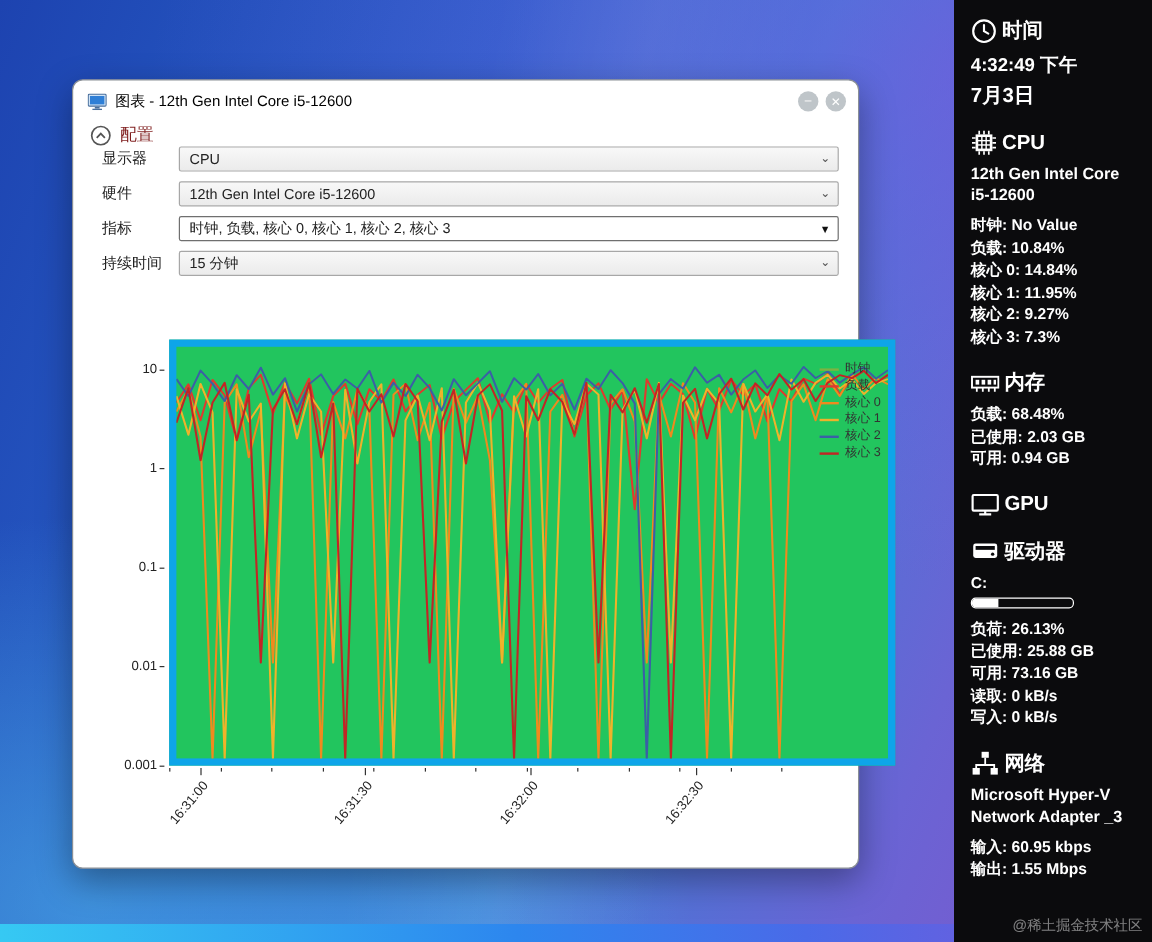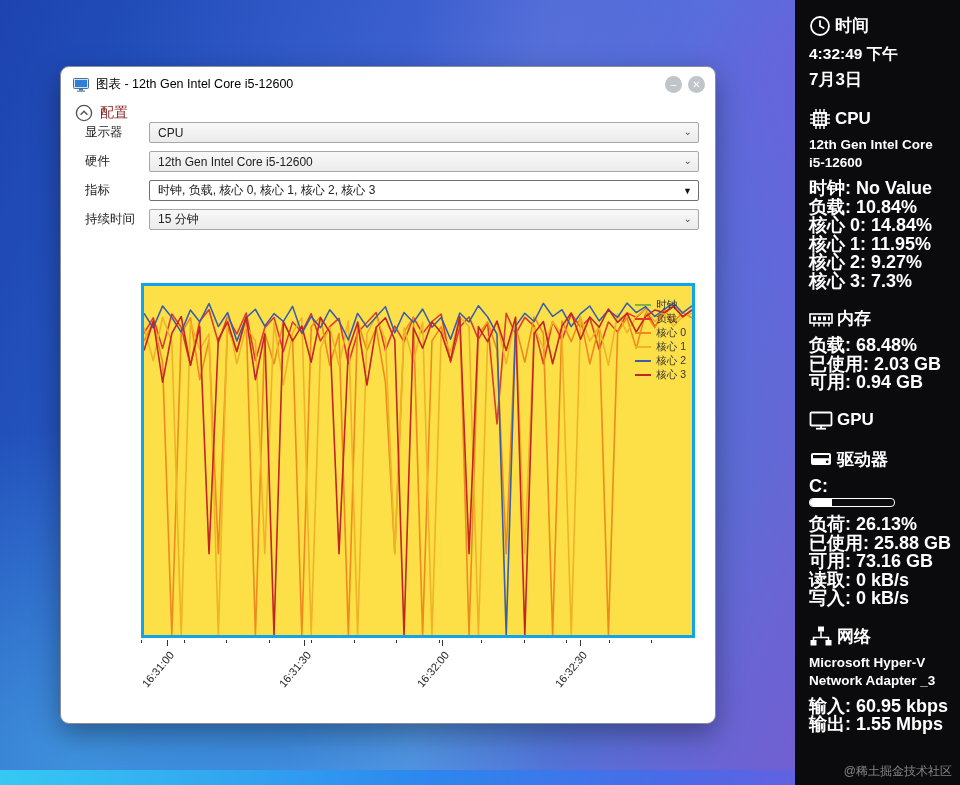--- a/index.html
+++ b/index.html
@@ -44,21 +44,21 @@
   }
   .dropdown .dd-value { white-space:nowrap; overflow:hidden; }
   .dropdown .dd-arrow { position:absolute; right:6px; top:3px; font-size:10px; color:#555; }
   .dropdown.combo { background:#fff; border-color:#6f6f6f; }
   .dropdown.combo .dd-arrow { color:#111; font-size:9px; top:5px; }
 
   
   .y-axis { position:absolute; left:28px; top:216px; width:48px; height:357px; }
   .y-label { position:absolute; right:6px; width:42px; text-align:right; font-size:11px; color:#222; }
   .y-tick { position:absolute; right:0; width:4px; height:1px; background:#333; }
-  .plot { position:absolute; left:80px; top:216px; width:554px; height:355px; border:3px solid #0ea5e9; background:#fde047; }
+  .plot { position:absolute; left:80px; top:216px; width:605px; height:355px; border:6px solid #0ea5e9; background:#22c55e; }
   .plot svg { position:absolute; inset:0; width:100%; height:100%; }
   .legend { position:absolute; top:12px; right:6px; display:flex; flex-direction:column; gap:1px; }
   .legend-item { display:flex; align-items:center; gap:5px; font-size:10.5px; color:#333; line-height:13px; }
   .legend-swatch { width:16px; height:0; border-top:2px solid #000; }
   .x-axis { position:absolute; left:80px; top:573px; width:510px; height:72px; }
   .x-tick { position:absolute; top:0; width:1px; background:#333; }
   .x-label {
     position:absolute; top:9px; width:72px; text-align:right; font-size:11px; color:#222;
     transform:rotate(-50deg); transform-origin:100% 0;
   }
@@ -67,21 +67,21 @@
   .sidebar {
     position:absolute; right:0; top:0; width:165px; height:785px; background:#0b0b0d;
     color:#fff; padding:14px 10px 0 14px;
   }
   .s-head { display:flex; align-items:center; gap:4px; margin-bottom:6px; }
   .s-title { font-size:17px; font-weight:700; }
   .s-time { font-size:15.5px; font-weight:700; margin:7px 0 3px; }
   .s-date { font-size:17px; font-weight:600; }
   .s-section { margin-bottom:17px; }
   .s-name { font-size:13.5px; font-weight:700; line-height:18px; margin:3px 0 7px; }
-  .s-row { font-size:18px; font-weight:600; line-height:18.5px; white-space:nowrap; }
+  .s-row { font-size:13px; font-weight:600; line-height:18.5px; white-space:nowrap; }
   .drive-bar { width:86px; height:9px; border:1px solid #fff; border-radius:4px; margin:3px 0 8px; overflow:hidden; }
   .drive-fill { height:100%; background:#fff; width:0; }
   .watermark { position:absolute; right:8px; bottom:5px; font-size:12px; color:rgba(255,255,255,0.48); font-weight:400; }
 </style>
 </head>
 <body>
 
 <div class="desktop">
   <div class="bottom-strip"></div>
 
@@ -140,20 +140,32 @@
       </div>
       <div class="form-row">
         <span class="form-label">持续时间</span>
         <div class="dropdown">
           <span class="dd-value">15 分钟</span>
           <span class="dd-arrow">⌄</span>
         </div>
       </div>
     </div>
 
+    <div class="y-axis" id="y-axis">
+        <div class="y-label" style="top: 18.7674px;">10</div>
+        <div class="y-tick" style="top: 24.7674px;"></div>
+        <div class="y-label" style="top: 101.326px;">1</div>
+        <div class="y-tick" style="top: 107.326px;"></div>
+        <div class="y-label" style="top: 183.884px;">0.1</div>
+        <div class="y-tick" style="top: 189.884px;"></div>
+        <div class="y-label" style="top: 266.442px;">0.01</div>
+        <div class="y-tick" style="top: 272.442px;"></div>
+        <div class="y-label" style="top: 349px;">0.001</div>
+        <div class="y-tick" style="top: 355px;"></div>
+      </div>
     <div class="plot">
       <svg id="chart-svg" viewBox="0 0 510 355" preserveAspectRatio="none">
           <polyline points="0.0,48.2 8.6,32.3 17.3,63.4 25.9,28.5 34.6,41.9 43.2,80.7 51.9,35.6 60.5,24.1 69.2,57.6 77.8,31.0 86.4,48.9 95.1,27.4 103.7,75.9 112.4,42.5 121.0,31.9 129.7,66.8 138.3,36.5 146.9,46.9 155.6,28.1 164.2,55.9 172.9,41.3 181.5,32.8 190.2,79.1 198.8,47.5 207.5,37.0 216.1,27.0 224.7,65.6 233.4,40.8 242.0,56.7 250.7,31.9 259.3,48.2 268.0,36.1 276.6,28.5 285.3,77.5 293.9,41.9 302.5,31.4 311.2,54.2 319.8,37.6 328.5,140.2 337.1,27.8 345.8,48.9 354.4,31.9 363.1,40.8 371.7,79.1 380.3,36.1 389.0,55.0 397.6,28.1 406.3,41.9 414.9,32.3 423.6,64.5 432.2,36.5 440.8,46.9 449.5,27.4 458.1,31.9 466.8,23.4 475.4,41.3 484.1,27.8 492.7,20.7 501.4,31.0 510.0,24.4" fill="none" stroke="#e03a2e" stroke-width="1.5" stroke-linejoin="round"></polyline>
           <polyline points="0.0,55.9 8.6,37.0 17.3,77.5 25.9,355.0 34.6,48.2 43.2,32.3 51.9,95.3 60.5,55.0 69.2,272.4 77.8,41.9 86.4,66.8 95.1,31.9 103.7,355.0 112.4,47.5 121.0,79.1 129.7,37.0 138.3,54.2 146.9,355.0 155.6,41.3 164.2,31.9 172.9,80.7 181.5,48.2 190.2,355.0 198.8,36.1 207.5,65.6 216.1,42.5 224.7,97.9 233.4,272.4 242.0,46.9 250.7,31.9 259.3,355.0 268.0,55.9 276.6,41.3 285.3,75.9 293.9,32.3 302.5,355.0 311.2,48.9 319.8,36.5 328.5,64.5 337.1,272.4 345.8,40.8 354.4,77.5 363.1,31.4 371.7,48.2 380.3,355.0 389.0,35.6 397.6,56.7 406.3,31.9 414.9,79.1 423.6,41.3 432.2,355.0 440.8,46.9 449.5,32.3 458.1,63.4 466.8,27.8 475.4,42.5 484.1,23.7 492.7,36.5 501.4,27.0 510.0,32.3" fill="none" stroke="#ef8a1e" stroke-width="1.5" stroke-linejoin="round"></polyline>
           <polyline points="0.0,42.5 8.6,75.9 17.3,31.9 25.9,56.7 34.6,355.0 43.2,36.5 51.9,64.5 60.5,48.9 69.2,355.0 77.8,31.4 86.4,79.1 95.1,40.8 103.7,55.9 112.4,272.4 121.0,37.0 129.7,100.8 138.3,47.5 146.9,32.3 155.6,355.0 164.2,63.4 172.9,41.9 181.5,80.7 190.2,35.6 198.8,355.0 207.5,48.2 216.1,31.0 224.7,55.0 233.4,272.4 242.0,42.5 250.7,77.5 259.3,36.5 268.0,355.0 276.6,46.9 285.3,66.8 293.9,31.9 302.5,41.3 311.2,355.0 319.8,54.2 328.5,37.0 337.1,79.1 345.8,31.0 354.4,272.4 363.1,41.9 371.7,63.4 380.3,36.1 389.0,48.9 397.6,355.0 406.3,31.9 414.9,55.9 423.6,40.8 432.2,80.7 440.8,28.1 449.5,47.5 458.1,31.0 466.8,24.1 475.4,36.1 484.1,28.1 492.7,40.8 501.4,31.4 510.0,27.8" fill="none" stroke="#efb32a" stroke-width="1.5" stroke-linejoin="round"></polyline>
           <polyline points="0.0,27.8 8.6,42.5 17.3,20.4 25.9,31.9 34.6,46.9 43.2,24.4 51.9,36.5 60.5,17.9 69.2,41.3 77.8,27.0 86.4,55.9 95.1,32.3 103.7,23.7 112.4,40.8 121.0,28.1 129.7,36.1 138.3,20.7 146.9,48.2 155.6,31.0 164.2,42.5 172.9,24.1 181.5,35.6 190.2,55.0 198.8,27.8 207.5,41.9 216.1,31.4 224.7,21.0 233.4,47.5 242.0,27.0 250.7,37.0 259.3,23.4 268.0,41.9 276.6,31.9 285.3,54.2 293.9,27.4 302.5,36.5 311.2,20.1 319.8,31.4 328.5,48.9 337.1,355.0 345.8,40.8 354.4,27.8 363.1,36.1 371.7,17.6 380.3,31.0 389.0,24.1 397.6,41.3 406.3,28.1 414.9,20.4 423.6,35.6 432.2,24.4 440.8,31.9 449.5,17.3 458.1,27.0 466.8,21.0 475.4,31.0 484.1,23.7 492.7,17.6 501.4,27.4 510.0,20.1" fill="none" stroke="#3b5fa6" stroke-width="1.5" stroke-linejoin="round"></polyline>
           <polyline points="0.0,65.6 8.6,35.6 17.3,97.9 25.9,48.2 34.6,31.0 43.2,80.7 51.9,41.3 60.5,272.4 69.2,54.2 77.8,36.5 86.4,66.8 95.1,31.4 103.7,95.3 112.4,48.9 121.0,355.0 129.7,36.1 138.3,55.9 146.9,40.8 155.6,77.5 164.2,31.9 172.9,46.9 181.5,272.4 190.2,64.5 198.8,37.0 207.5,100.8 216.1,41.9 224.7,32.3 233.4,55.0 242.0,355.0 250.7,42.5 259.3,63.4 268.0,36.5 276.6,47.5 285.3,75.9 293.9,31.0 302.5,272.4 311.2,41.3 319.8,56.7 328.5,35.6 337.1,65.6 345.8,31.9 354.4,355.0 363.1,48.2 371.7,36.1 380.3,79.1 389.0,40.8 397.6,27.4 406.3,54.2 414.9,31.4 423.6,41.9 432.2,23.4 440.8,37.0 449.5,27.8 458.1,46.9 466.8,31.0 475.4,24.4 484.1,27.0 492.7,20.7 501.4,31.4 510.0,24.1" fill="none" stroke="#c22525" stroke-width="1.5" stroke-linejoin="round"></polyline>
         </svg>
       <div class="legend" id="legend">
           <div class="legend-item">

